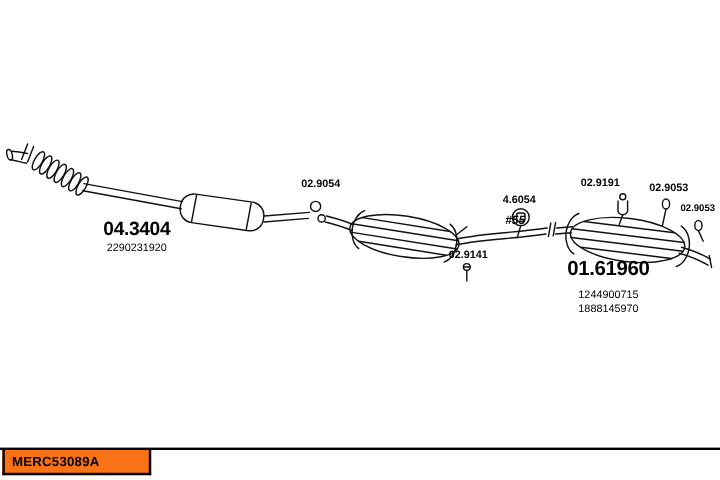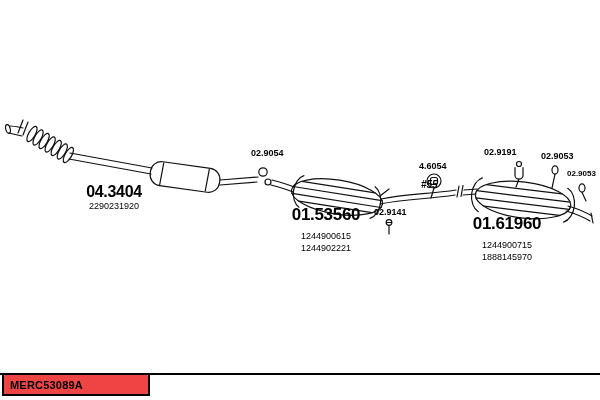--- a/index.html
+++ b/index.html
@@ -14,23 +14,23 @@
   .col{display:flex;flex-direction:column;align-items:center;}
   .code-lg{font-size:16px;font-weight:bold;letter-spacing:-0.3px;line-height:17px;}
   .code-xl{font-size:17px;font-weight:bold;letter-spacing:-0.3px;line-height:18px;}
   .code-sm{font-size:9px;font-weight:bold;}
   .code-xs{font-size:8px;font-weight:bold;}
   .part{font-size:9px;line-height:12px;}
   .part-gap{margin-top:6px;}
   .hash{font-size:10px;font-weight:bold;font-style:italic;margin-left:36px;}
   .footer-line{position:absolute;left:0;top:373px;width:600px;border-top:2px solid #000;}
   .footer-box{
-    position:absolute;left:2px;top:375px;width:148px;height:21px;
+    position:absolute;left:2px;top:375px;width:124px;height:21px;
     border:2px solid #000;border-top-width:0;box-sizing:border-box;
-    display:flex;align-items:center;padding-left:6px;background:#ef4444;
+    display:flex;align-items:center;padding-left:6px;background:#f97316;
   }
   .footer-box span{font-size:11px;font-weight:bold;letter-spacing:0.2px;}
 </style>
 </head>
 <body>
 
 <div class="stage">
 
   <svg class="art" width="600" height="400" viewBox="0 0 600 400">
     <g stroke="#111" fill="none" stroke-width="1.2" stroke-linecap="round">
@@ -146,25 +146,20 @@
     </g>
   </svg>
 
   <div class="lbl col" style="left:78px;top:183px;width:72px">
     <span class="code-lg">04.3404</span>
     <span class="part">2290231920</span>
   </div>
 
   <div class="lbl code-sm" style="left:251px;top:148px">02.9054</div>
 
-  <div class="lbl col" style="left:282px;top:206px;width:88px">
-    <span class="code-xl">01.53560</span>
-    <span class="part part-gap">1244900615</span>
-    <span class="part">1244902221</span>
-  </div>
 
   <div class="lbl code-sm" style="left:374px;top:207px">02.9141</div>
 
   <div class="lbl hash" style="left:385px;top:179px">#55</div>
 
   <div class="lbl code-sm" style="left:419px;top:161px">4.6054</div>
 
   <div class="lbl code-sm" style="left:484px;top:147px">02.9191</div>
 
   <div class="lbl code-sm" style="left:541px;top:151px">02.9053</div>

